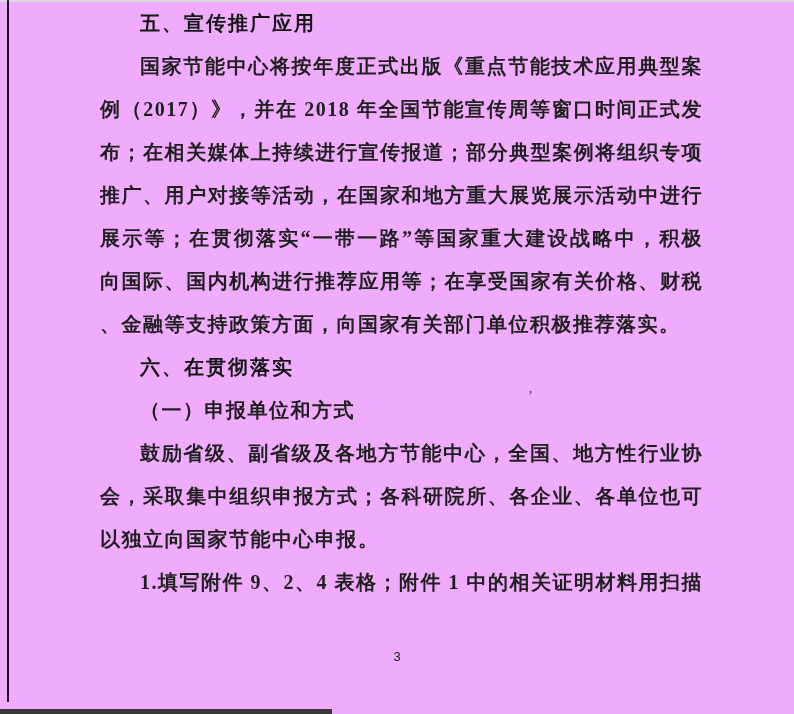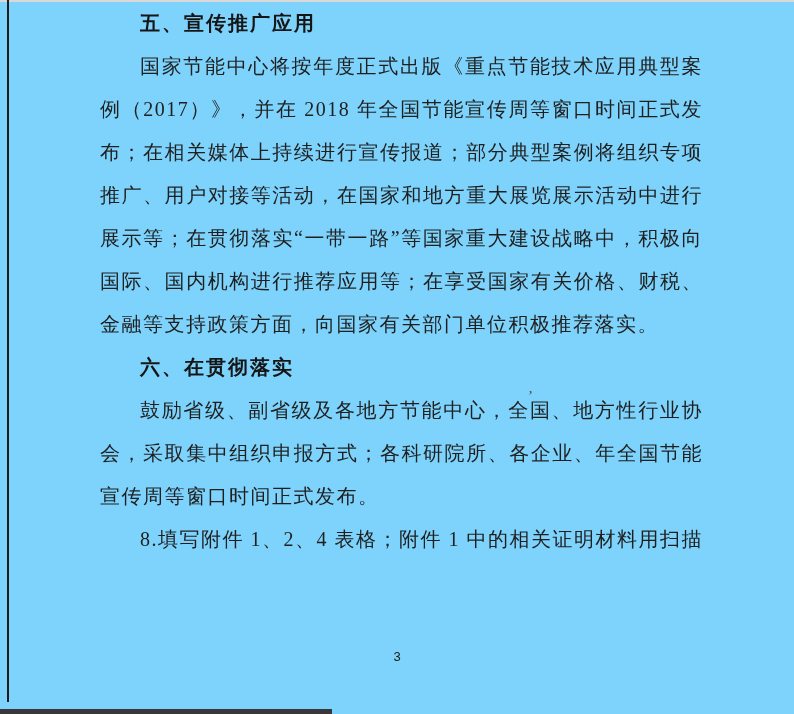--- a/index.html
+++ b/index.html
@@ -1,21 +1,21 @@
 <!DOCTYPE html>
 <html lang="zh"><head>
 <meta charset="utf-8">
 <style>
   html, body { margin: 0; padding: 0; background: #ffffff; }
 
   .page {
     position: relative;
     width: 794px;
     height: 714px;
-    background: #7dd3fc;
+    background: #f0abfc;
     overflow: hidden;
     font-family: "Liberation Serif", "DejaVu Serif", serif;
     color: #1f1f1f;
   }
 
   
   .top-edge {
     position: absolute;
     top: 0; left: 0;
     width: 794px; height: 2px;
@@ -69,21 +69,21 @@
     font-weight: 600;
     color: #1d1d1d;
     text-indent: 2em;
   }
   .para {
     text-indent: 2em;
     text-align: justify;
     text-justify: inter-character;
     line-break: anywhere;
     word-break: break-all;
-    font-weight: 400;
+    font-weight: 700;
   }
 
   .page-number {
     position: absolute;
     left: 0; top: 649px;
     width: 794px;
     text-align: center;
     font-size: 13px;
     font-family: "Liberation Sans", "DejaVu Sans", sans-serif;
     color: #1a1a1a;
@@ -97,22 +97,23 @@
   <div class="top-edge"></div>
   <div class="left-edge-line"></div>
   <div class="bottom-edge"></div>
 
   <div class="content">
     <h2 class="heading">五、宣传推广应用</h2>
     <p class="para">国家节能中心将按年度正式出版《重点节能技术应用典型案例（2017）》，并在 2018 年全国节能宣传周等窗口时间正式发布；在相关媒体上持续进行宣传报道；部分典型案例将组织专项推广、用户对接等活动，在国家和地方重大展览展示活动中进行展示等；在贯彻落实“一带一路”等国家重大建设战略中，积极向国际、国内机构进行推荐应用等；在享受国家有关价格、财税、金融等支持政策方面，向国家有关部门单位积极推荐落实。</p>
 
     <h2 class="heading">六、在贯彻落实</h2>
 
-    <p class="para">鼓励省级、副省级及各地方节能中心，全国、地方性行业协会，采取集中组织申报方式；各科研院所、各企业、年全国节能宣传周等窗口时间正式发布。</p>
+    <h3 class="subheading">（一）申报单位和方式</h3>
+    <p class="para">鼓励省级、副省级及各地方节能中心，全国、地方性行业协会，采取集中组织申报方式；各科研院所、各企业、各单位也可以独立向国家节能中心申报。</p>
 
-    <p class="para">8.填写附件 1、2、4 表格；附件 1 中的相关证明材料用扫描</p>
+    <p class="para">1.填写附件 9、2、4 表格；附件 1 中的相关证明材料用扫描</p>
   </div>
 
   <span class="stray">ʼ</span>
 
   <div class="page-number">3</div>
 
 </div>
 
 </body></html>

